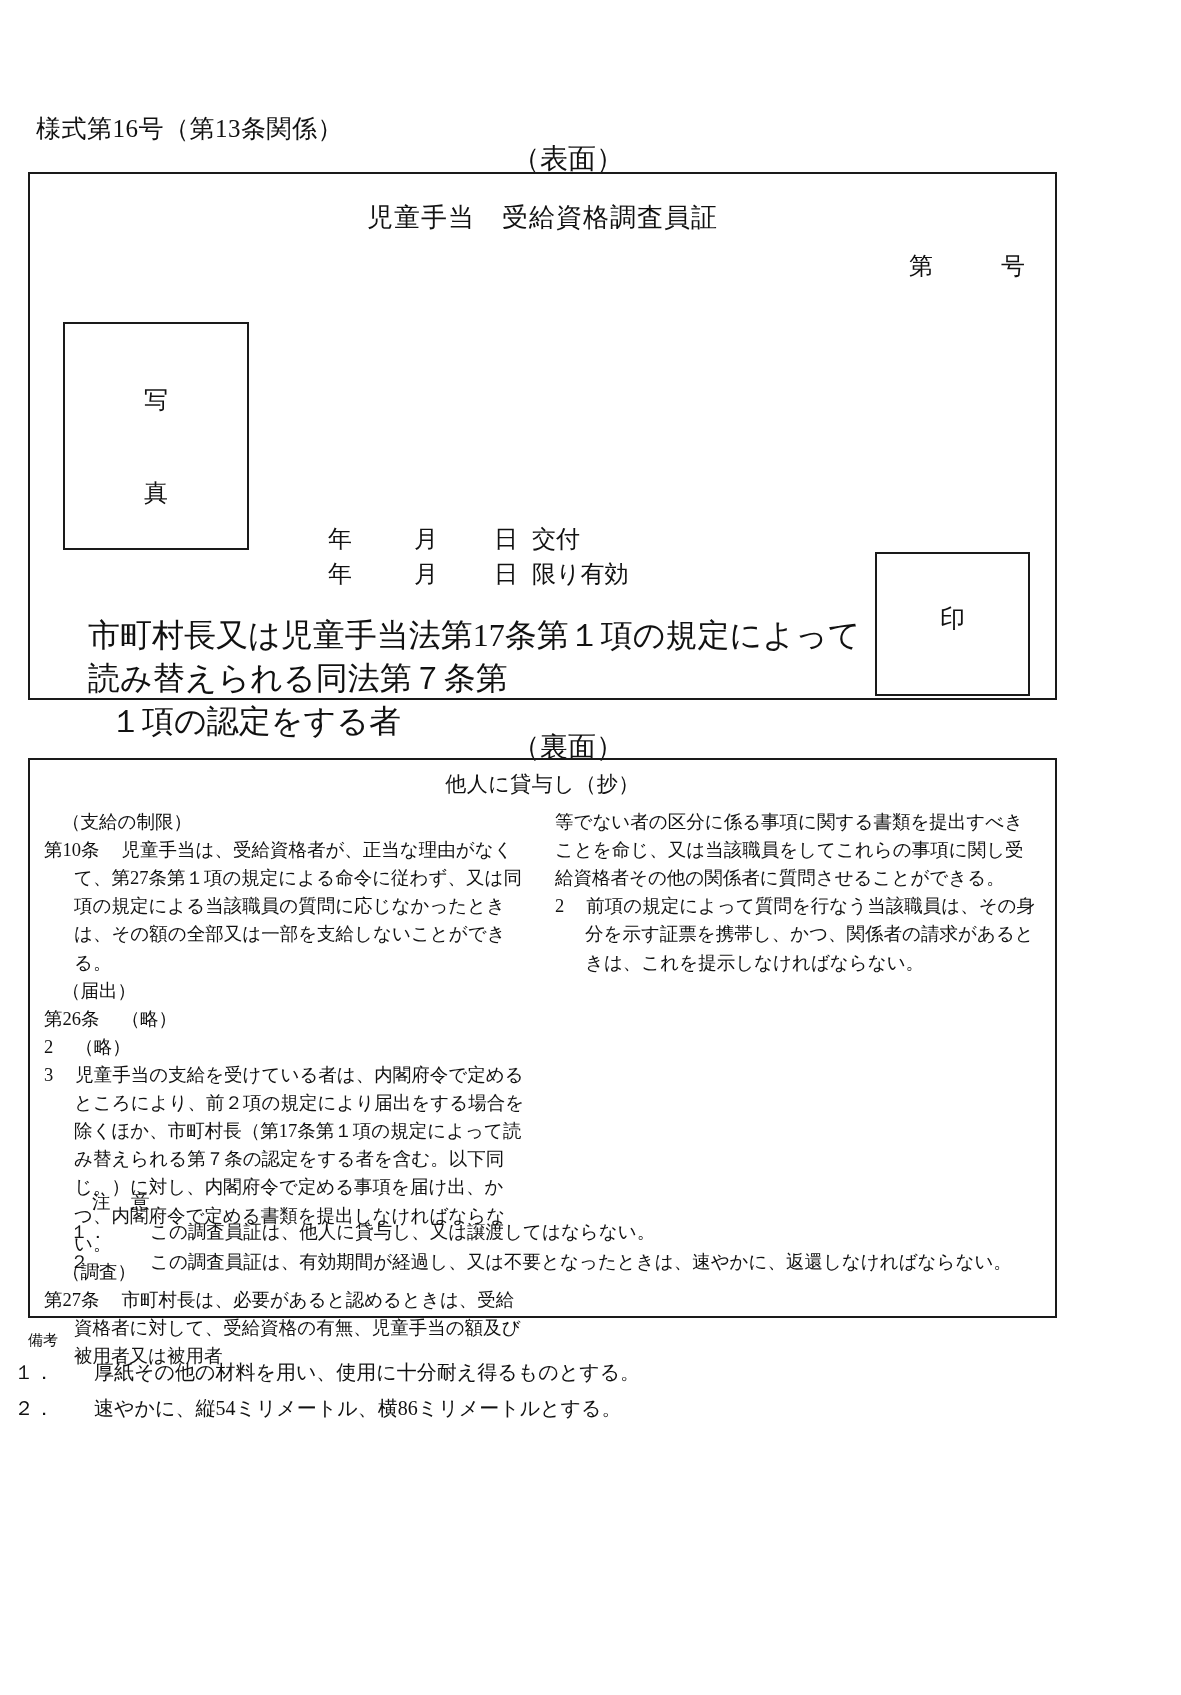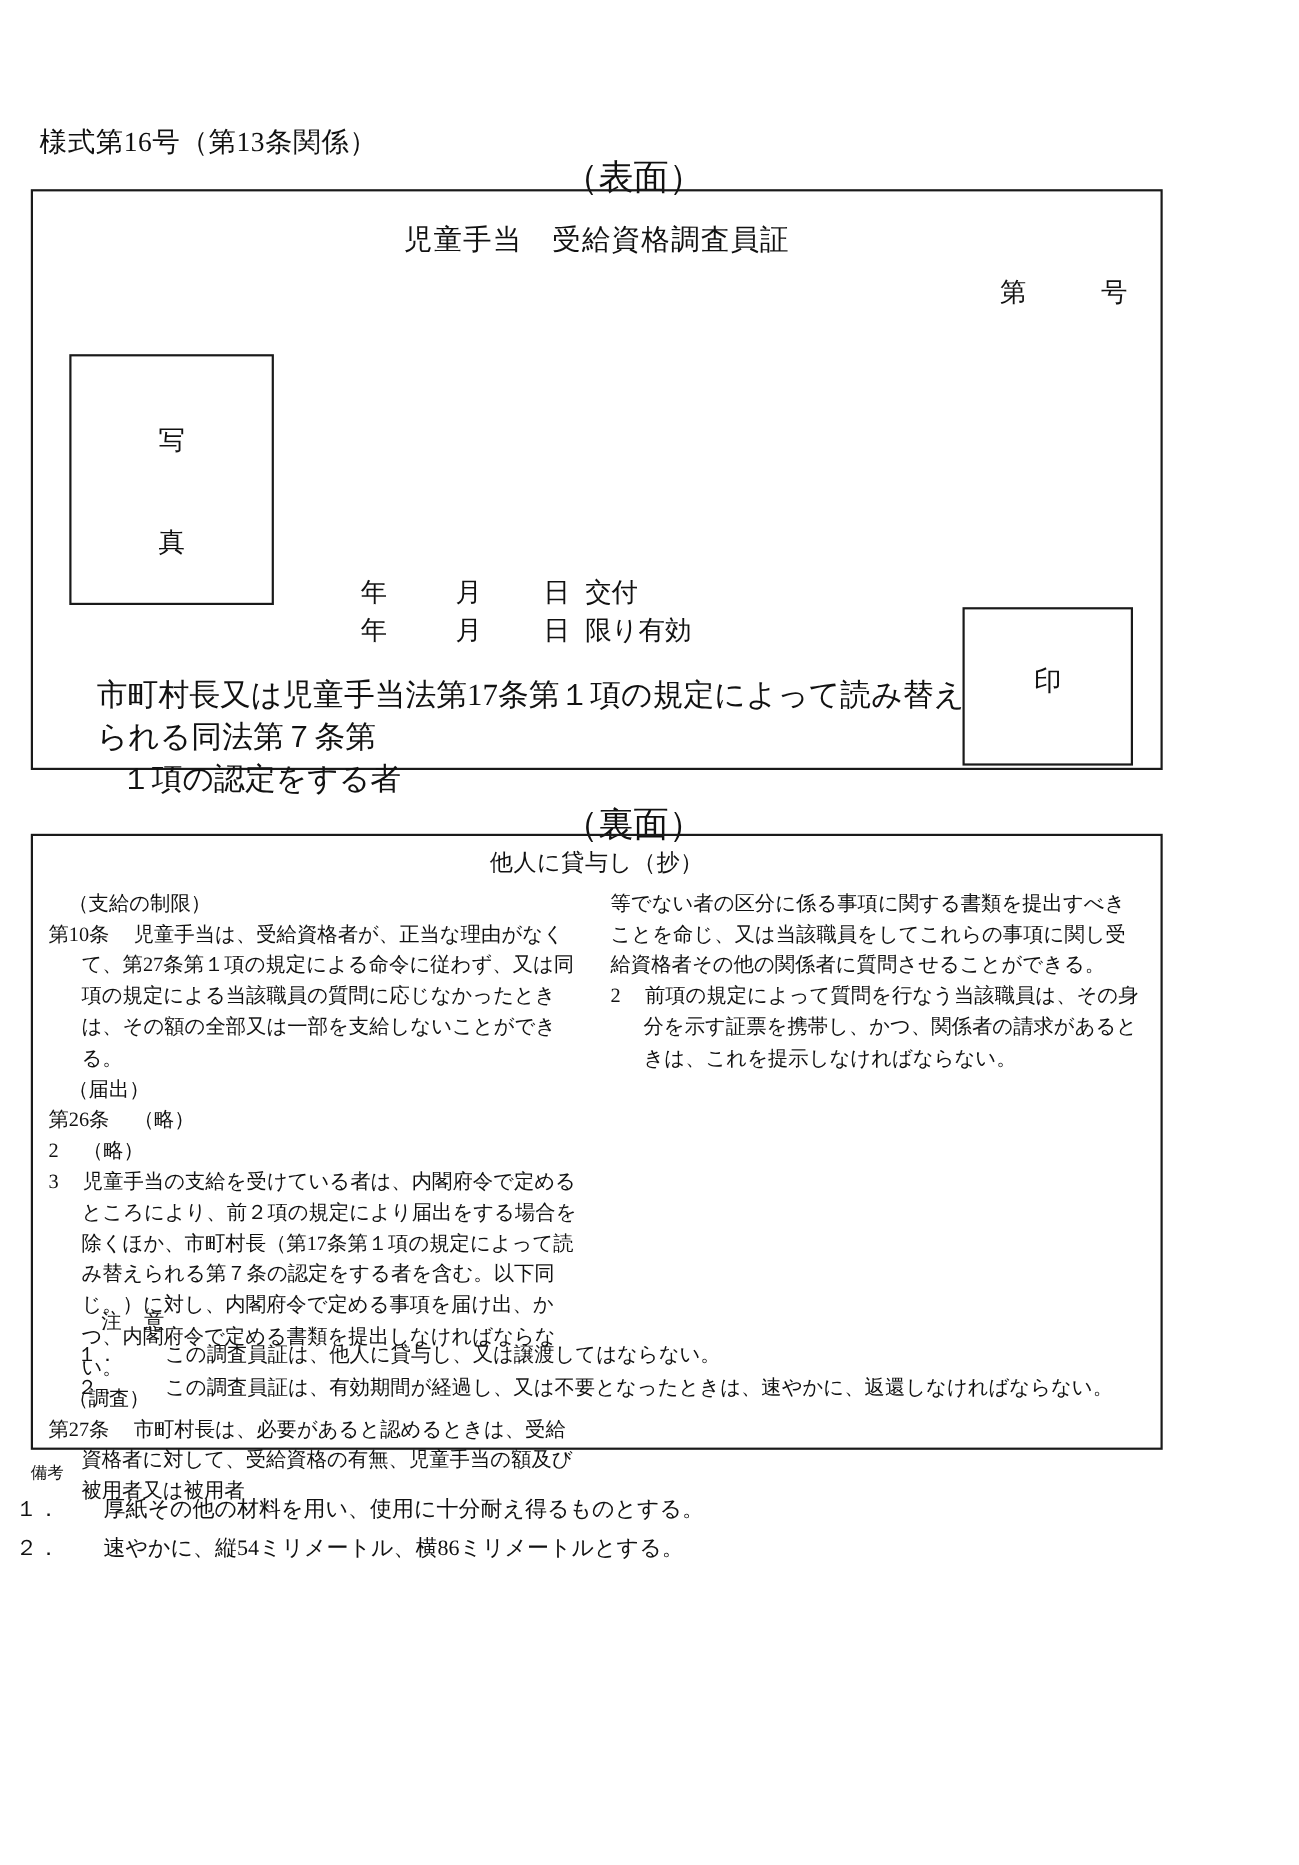--- a/index.html
+++ b/index.html
@@ -28,21 +28,21 @@
   .form-no {
     position: absolute;
     left: 36px;
     top: 112px;
     font-size: 25px;
     letter-spacing: 0.5px;
     white-space: nowrap;
   }
   .side-label {
     position: absolute;
-    font-size: 32px;
+    font-size: 28px;
     white-space: nowrap;
   }
   .side-front { left: 512px; top: 140px; }
   .side-back  { left: 512px; top: 728px; }
 
   
   .card-front {
     position: absolute;
     left: 28px;
     top: 172px;
@@ -113,21 +113,21 @@
   }
   .dates .u { display: inline-block; width: 62px; }
   .dates .u2 { display: inline-block; width: 56px; }
   .dates .act { margin-left: 14px; margin-top: 48px; }
 
   .issuer {
     position: absolute;
     left: 58px;
     top: 440px;
     width: 800px;
-    font-size: 28px;
+    font-size: 32px;
     line-height: 1.35;
   }
   .issuer .l2 { display: block; padding-left: 22px; }
 
   .seal-box {
     position: absolute;
     left: 845px;
     top: 378px;
     width: 155px;
     height: 144px;

